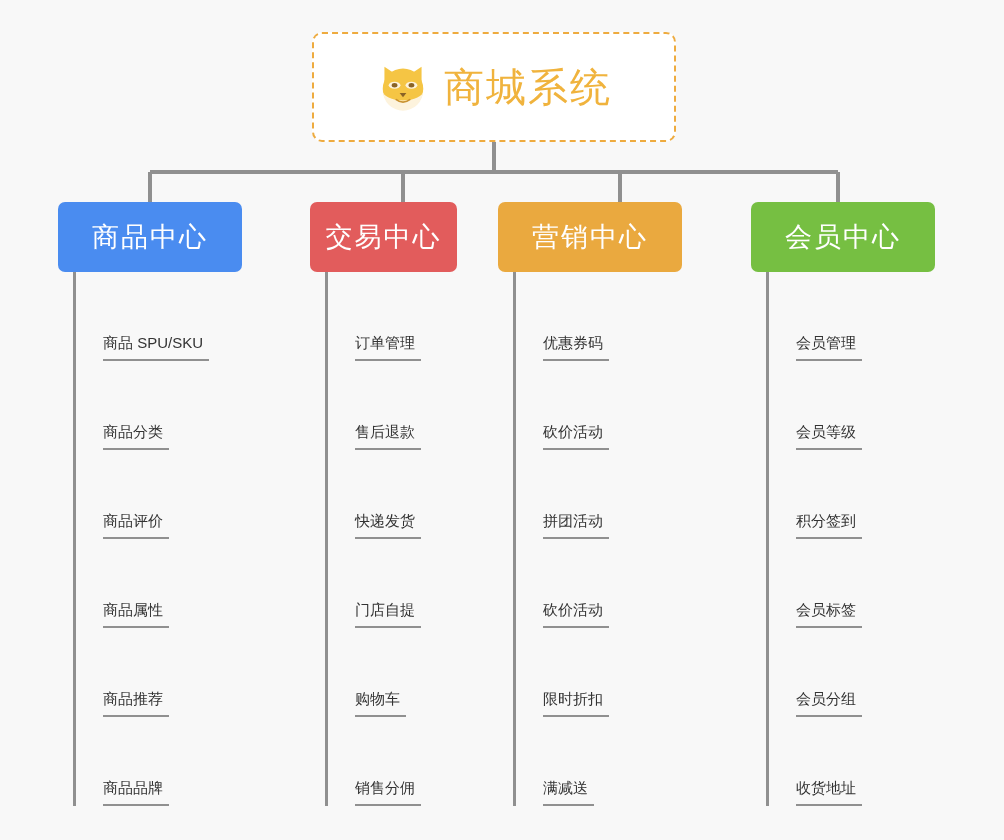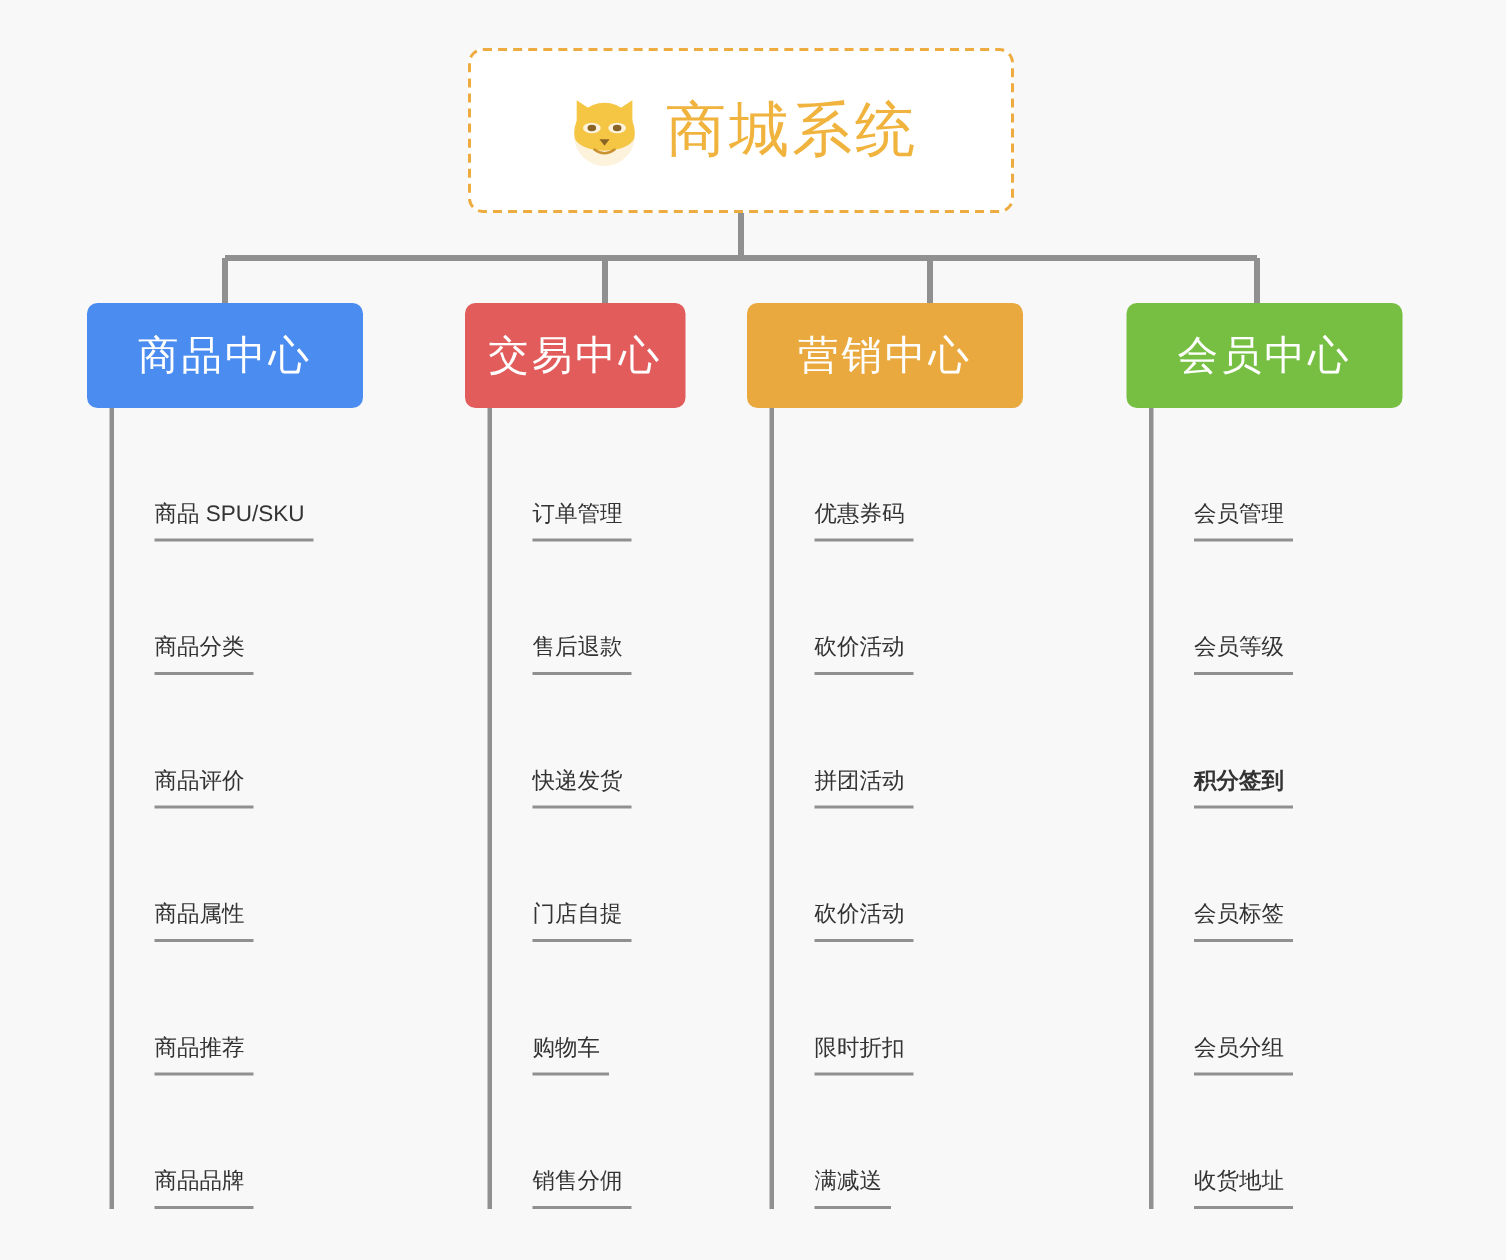--- a/index.html
+++ b/index.html
@@ -214,21 +214,21 @@
     </div>
     <div class="branch-items">
       <div class="trunk" style="height: 534px; background: rgb(144, 144, 144);"></div>
       <div class="leaf">
           <span class="leaf-label" style="border-bottom-color: rgb(144, 144, 144);">会员管理</span>
         </div>
       <div class="leaf">
           <span class="leaf-label" style="border-bottom-color: rgb(144, 144, 144);">会员等级</span>
         </div>
       <div class="leaf">
-          <span class="leaf-label" style="border-bottom-color: rgb(144, 144, 144); font-weight: bold;">积分签到</span>
+          <span class="leaf-label" style="border-bottom-color: rgb(144, 144, 144);">积分签到</span>
         </div>
       <div class="leaf">
           <span class="leaf-label" style="border-bottom-color: rgb(144, 144, 144);">会员标签</span>
         </div>
       <div class="leaf">
           <span class="leaf-label" style="border-bottom-color: rgb(144, 144, 144);">会员分组</span>
         </div>
       <div class="leaf">
           <span class="leaf-label" style="border-bottom-color: rgb(144, 144, 144); margin-top: 12px;">收货地址</span>
         </div>

